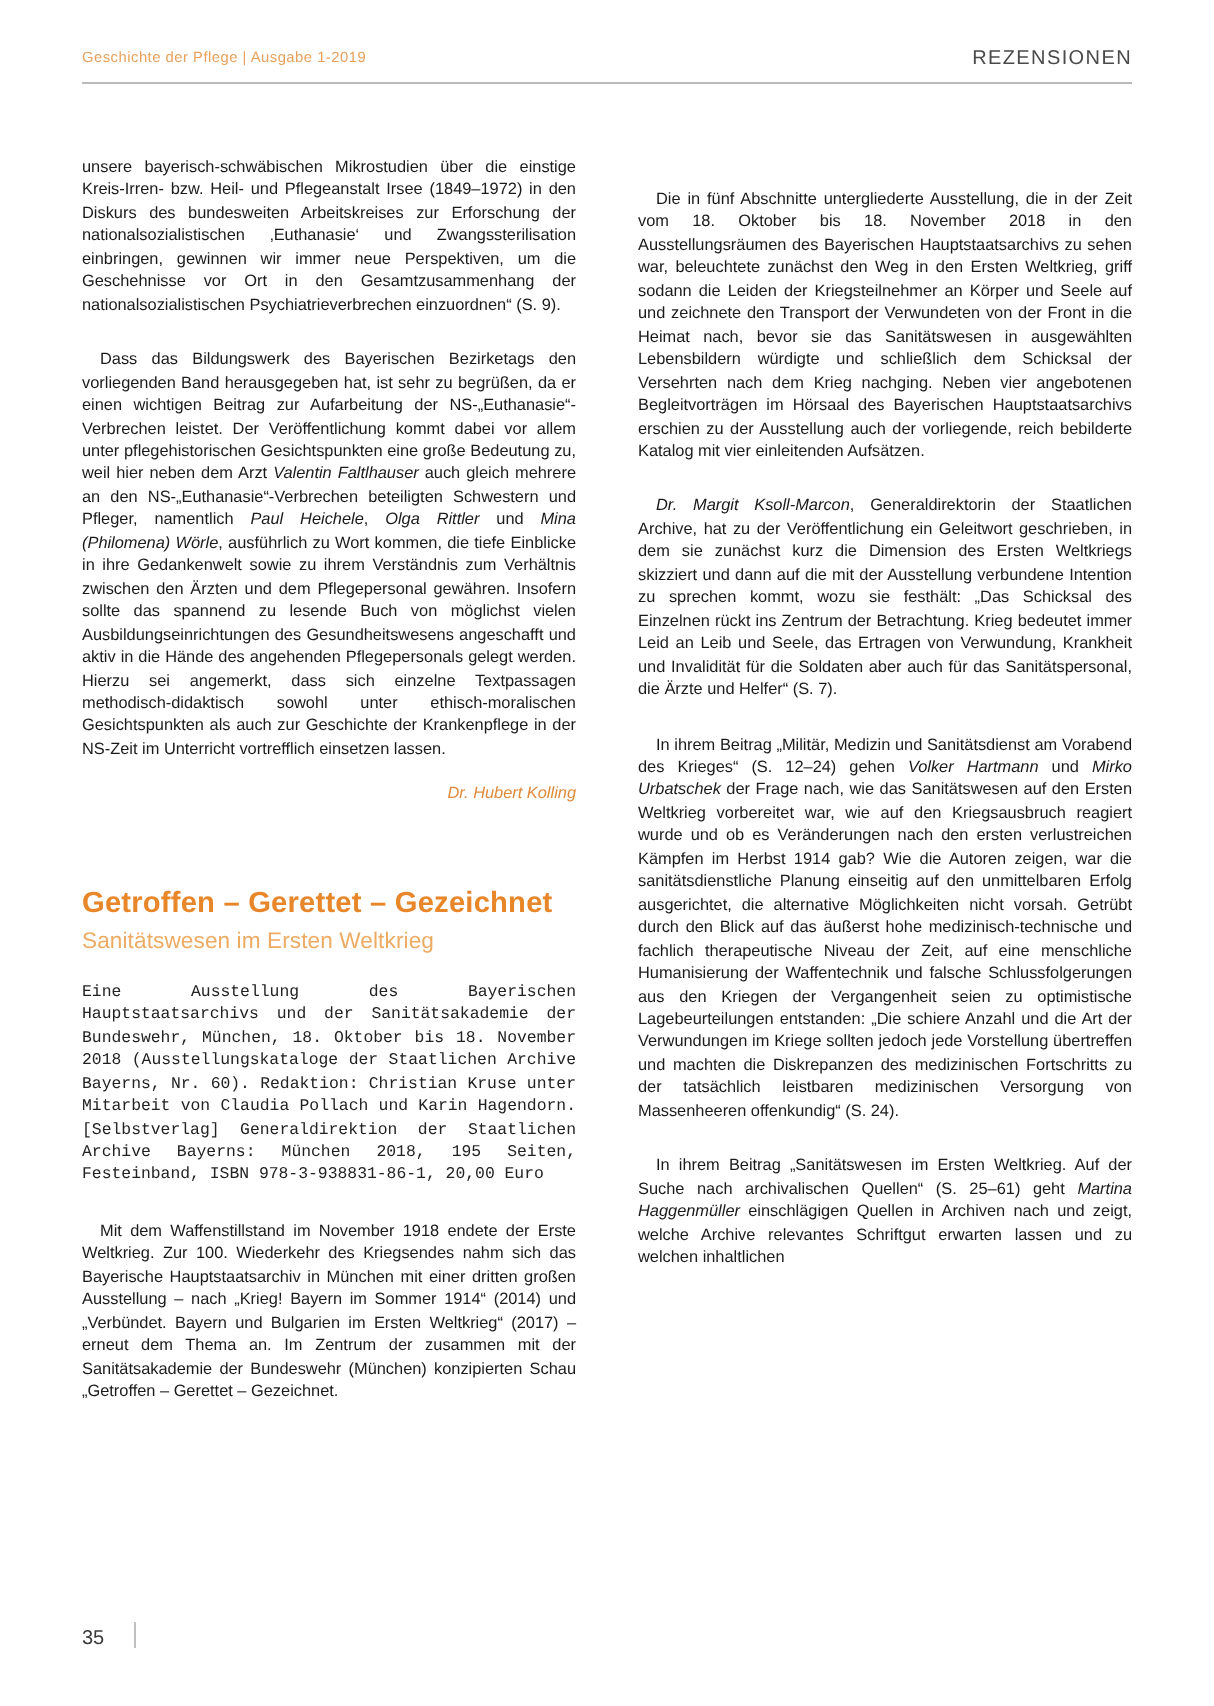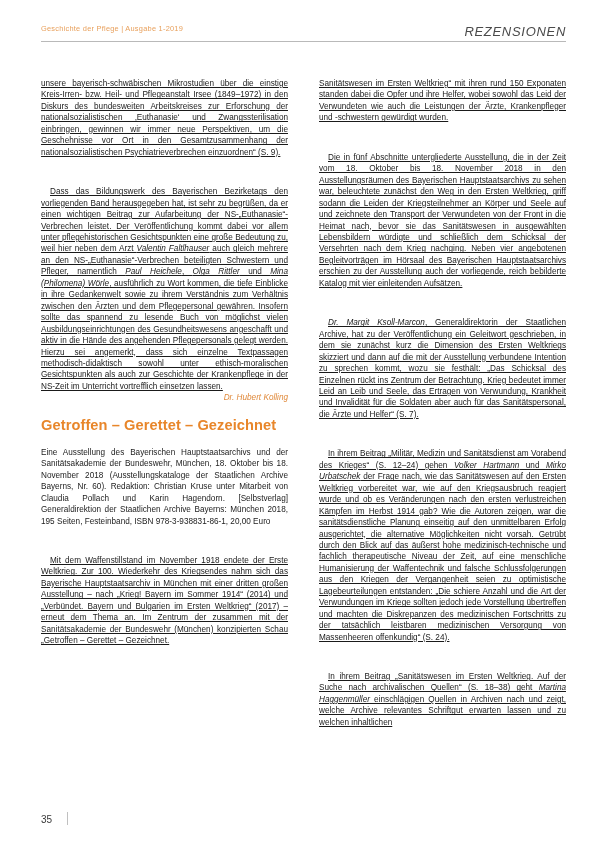--- a/index.html
+++ b/index.html
@@ -30,27 +30,26 @@
     align-items: flex-start;
     justify-content: space-between;
   }
   .runhead-left {
     font-size: 7.4px;
     letter-spacing: 0.25px;
     color: #e8a05c;
     white-space: nowrap;
   }
   .runhead-right {
-    font-size: 13px;
+    font-size: 10px;
     letter-spacing: 0.7px;
     color: #4a4a4a;
     text-transform: uppercase;
     font-variant: small-caps;
     white-space: nowrap;
-    font-style: italic;
   }
   .runhead-rule {
     position: absolute;
     top: 41px; left: 41px; right: 41px;
     height: 1px;
     background: #b9b9b9;
   }
 
   
   .cols {
@@ -69,58 +68,59 @@
   .col-right { left: 278px; }
 
   p.body {
     margin: 0 0 0 0;
     font-size: 8.2px;
     line-height: 11.45px;
     text-align: justify;
     text-justify: inter-word;
     hyphens: manual;
     text-indent: 9px;
-    text-decoration: underline;
   }
   p.body.noindent { text-indent: 0; }
-  p.gap { margin-top: 28px; }
+  p.gap { margin-top: 16px; }
 
   i, .it { font-style: italic; }
 
   .sig {
+    margin-top: 11px;
     font-size: 8.2px;
     line-height: 11.45px;
     text-align: right;
     font-style: italic;
     color: #e08a3c;
   }
 
   
   .review-head {
-    margin-top: 12px;
+    margin-top: 40px;
     font-size: 14.6px;
     line-height: 18px;
     font-weight: bold;
     color: #e8862a;
     letter-spacing: 0.1px;
   }
   .review-sub {
     margin-top: 3px;
     font-size: 11.3px;
     line-height: 14px;
     color: #edab63;
     letter-spacing: 0.05px;
   }
 
   .biblio {
     margin-top: 13px;
     font-size: 8.2px;
     line-height: 11.45px;
     text-align: justify;
     color: #222;
+    font-family: Liberation Mono, monospace;
   }
 
   .footer {
     position: absolute;
     left: 41px;
     bottom: 28px;
     display: flex;
     align-items: baseline;
   }
   .folio {
@@ -158,38 +158,38 @@
 
     <div class="col col-left">
 
       <p class="body noindent">unsere bayerisch-schwäbischen Mikrostudien über die einstige Kreis-Irren- bzw. Heil- und Pflegeanstalt Irsee (1849–1972) in den Diskurs des bundesweiten Arbeitskreises zur Erforschung der nationalsozialistischen ‚Euthanasie‘ und Zwangssterilisation einbringen, gewinnen wir immer neue Perspektiven, um die Geschehnisse vor Ort in den Gesamtzusammenhang der nationalsozialistischen Psychiatrieverbrechen einzuordnen“ (S. 9).</p>
 
       <p class="body gap"><span>Dass das Bildungswerk des Bayerischen Bezirketags den vorliegenden Band herausgegeben hat, ist sehr zu begrüßen, da er einen wichtigen Beitrag zur Aufarbeitung der NS-„Euthanasie“-Verbrechen leistet. Der Veröffentlichung kommt dabei vor allem unter pflegehistorischen Gesichtspunkten eine große Bedeutung zu, weil hier neben dem Arzt </span><i>Valentin Faltlhauser</i><span> auch gleich mehrere an den NS-„Euthanasie“-Verbrechen beteiligten Schwestern und Pfleger, namentlich </span><i>Paul Heichele</i><span>, </span><i>Olga Rittler</i><span> und </span><i>Mina (Philomena) Wörle</i><span>, ausführlich zu Wort kommen, die tiefe Einblicke in ihre Gedankenwelt sowie zu ihrem Verständnis zum Verhältnis zwischen den Ärzten und dem Pflegepersonal gewähren. Insofern sollte das spannend zu lesende Buch von möglichst vielen Ausbildungseinrichtungen des Gesundheitswesens angeschafft und aktiv in die Hände des angehenden Pflegepersonals gelegt werden. Hierzu sei angemerkt, dass sich einzelne Textpassagen methodisch-didaktisch sowohl unter ethisch-moralischen Gesichtspunkten als auch zur Geschichte der Krankenpflege in der NS-Zeit im Unterricht vortrefflich einsetzen lassen.</span></p>
 
       <div class="sig">Dr. Hubert Kolling</div>
 
       <div class="review-head">Getroffen – Gerettet – Gezeichnet</div>
+      <div class="review-sub">Sanitätswesen im Ersten Weltkrieg</div>
 
       <div class="biblio">Eine Ausstellung des Bayerischen Hauptstaatsarchivs und der Sanitätsakademie der Bundeswehr, München, 18. Oktober bis 18. November 2018 (Ausstellungskataloge der Staatlichen Archive Bayerns, Nr. 60). Redaktion: Christian Kruse unter Mitarbeit von Claudia Pollach und Karin Hagendorn. [Selbstverlag] Generaldirektion der Staatlichen Archive Bayerns: München 2018, 195 Seiten, Festeinband, ISBN 978-3-938831-86-1, 20,00 Euro</div>
 
       <p class="body gap">Mit dem Waffenstillstand im November 1918 endete der Erste Weltkrieg. Zur 100. Wiederkehr des Kriegsendes nahm sich das Bayerische Hauptstaatsarchiv in München mit einer dritten großen Ausstellung – nach „Krieg! Bayern im Sommer 1914“ (2014) und „Verbündet. Bayern und Bulgarien im Ersten Weltkrieg“ (2017) – erneut dem Thema an. Im Zentrum der zusammen mit der Sanitätsakademie der Bundeswehr (München) konzipierten Schau „Getroffen – Gerettet – Gezeichnet.</p>
 
     </div>
 
     <div class="col col-right">
 
-      <p class="body noindent">Sanitätswesen im Ersten Weltkrieg“ mit ihren rund 150 Exponaten standen dabei die Opfer und ihre Helfer, wobei sowohl das Leid der Verwundeten wie auch die Leistungen der Ärzte, Krankenpfleger und -schwestern gewürdigt wurden.</p>
 
       <p class="body gap">Die in fünf Abschnitte untergliederte Ausstellung, die in der Zeit vom 18. Oktober bis 18. November 2018 in den Ausstellungsräumen des Bayerischen Hauptstaatsarchivs zu sehen war, beleuchtete zunächst den Weg in den Ersten Weltkrieg, griff sodann die Leiden der Kriegsteilnehmer an Körper und Seele auf und zeichnete den Transport der Verwundeten von der Front in die Heimat nach, bevor sie das Sanitätswesen in ausgewählten Lebensbildern würdigte und schließlich dem Schicksal der Versehrten nach dem Krieg nachging. Neben vier angebotenen Begleitvorträgen im Hörsaal des Bayerischen Hauptstaatsarchivs erschien zu der Ausstellung auch der vorliegende, reich bebilderte Katalog mit vier einleitenden Aufsätzen.</p>
 
       <p class="body gap"><i>Dr. Margit Ksoll-Marcon</i><span>, Generaldirektorin der Staatlichen Archive, hat zu der Veröffentlichung ein Geleitwort geschrieben, in dem sie zunächst kurz die Dimension des Ersten Weltkriegs skizziert und dann auf die mit der Ausstellung verbundene Intention zu sprechen kommt, wozu sie festhält: „Das Schicksal des Einzelnen rückt ins Zentrum der Betrachtung. Krieg bedeutet immer Leid an Leib und Seele, das Ertragen von Verwundung, Krankheit und Invalidität für die Soldaten aber auch für das Sanitätspersonal, die Ärzte und Helfer“ (S. 7).</span></p>
 
       <p class="body gap"><span>In ihrem Beitrag „Militär, Medizin und Sanitätsdienst am Vorabend des Krieges“ (S. 12–24) gehen </span><i>Volker Hartmann</i><span> und </span><i>Mirko Urbatschek</i><span> der Frage nach, wie das Sanitätswesen auf den Ersten Weltkrieg vorbereitet war, wie auf den Kriegsausbruch reagiert wurde und ob es Veränderungen nach den ersten verlustreichen Kämpfen im Herbst 1914 gab? Wie die Autoren zeigen, war die sanitätsdienstliche Planung einseitig auf den unmittelbaren Erfolg ausgerichtet, die alternative Möglichkeiten nicht vorsah. Getrübt durch den Blick auf das äußerst hohe medizinisch-technische und fachlich therapeutische Niveau der Zeit, auf eine menschliche Humanisierung der Waffentechnik und falsche Schlussfolgerungen aus den Kriegen der Vergangenheit seien zu optimistische Lagebeurteilungen entstanden: „Die schiere Anzahl und die Art der Verwundungen im Kriege sollten jedoch jede Vorstellung übertreffen und machten die Diskrepanzen des medizinischen Fortschritts zu der tatsächlich leistbaren medizinischen Versorgung von Massenheeren offenkundig“ (S. 24).</span></p>
 
-      <p class="body gap"><span>In ihrem Beitrag „Sanitätswesen im Ersten Weltkrieg. Auf der Suche nach archivalischen Quellen“ (S. 18–38) geht </span><i>Martina Haggenmüller</i><span> einschlägigen Quellen in Archiven nach und zeigt, welche Archive relevantes Schriftgut erwarten lassen und zu welchen inhaltlichen</span></p>
+      <p class="body gap"><span>In ihrem Beitrag „Sanitätswesen im Ersten Weltkrieg. Auf der Suche nach archivalischen Quellen“ (S. 25–61) geht </span><i>Martina Haggenmüller</i><span> einschlägigen Quellen in Archiven nach und zeigt, welche Archive relevantes Schriftgut erwarten lassen und zu welchen inhaltlichen</span></p>
 
     </div>
   </div>
 
   <div class="footer">
     <div class="folio">35</div>
     <div class="footer-rule"></div>
   </div>
 
 </div>

